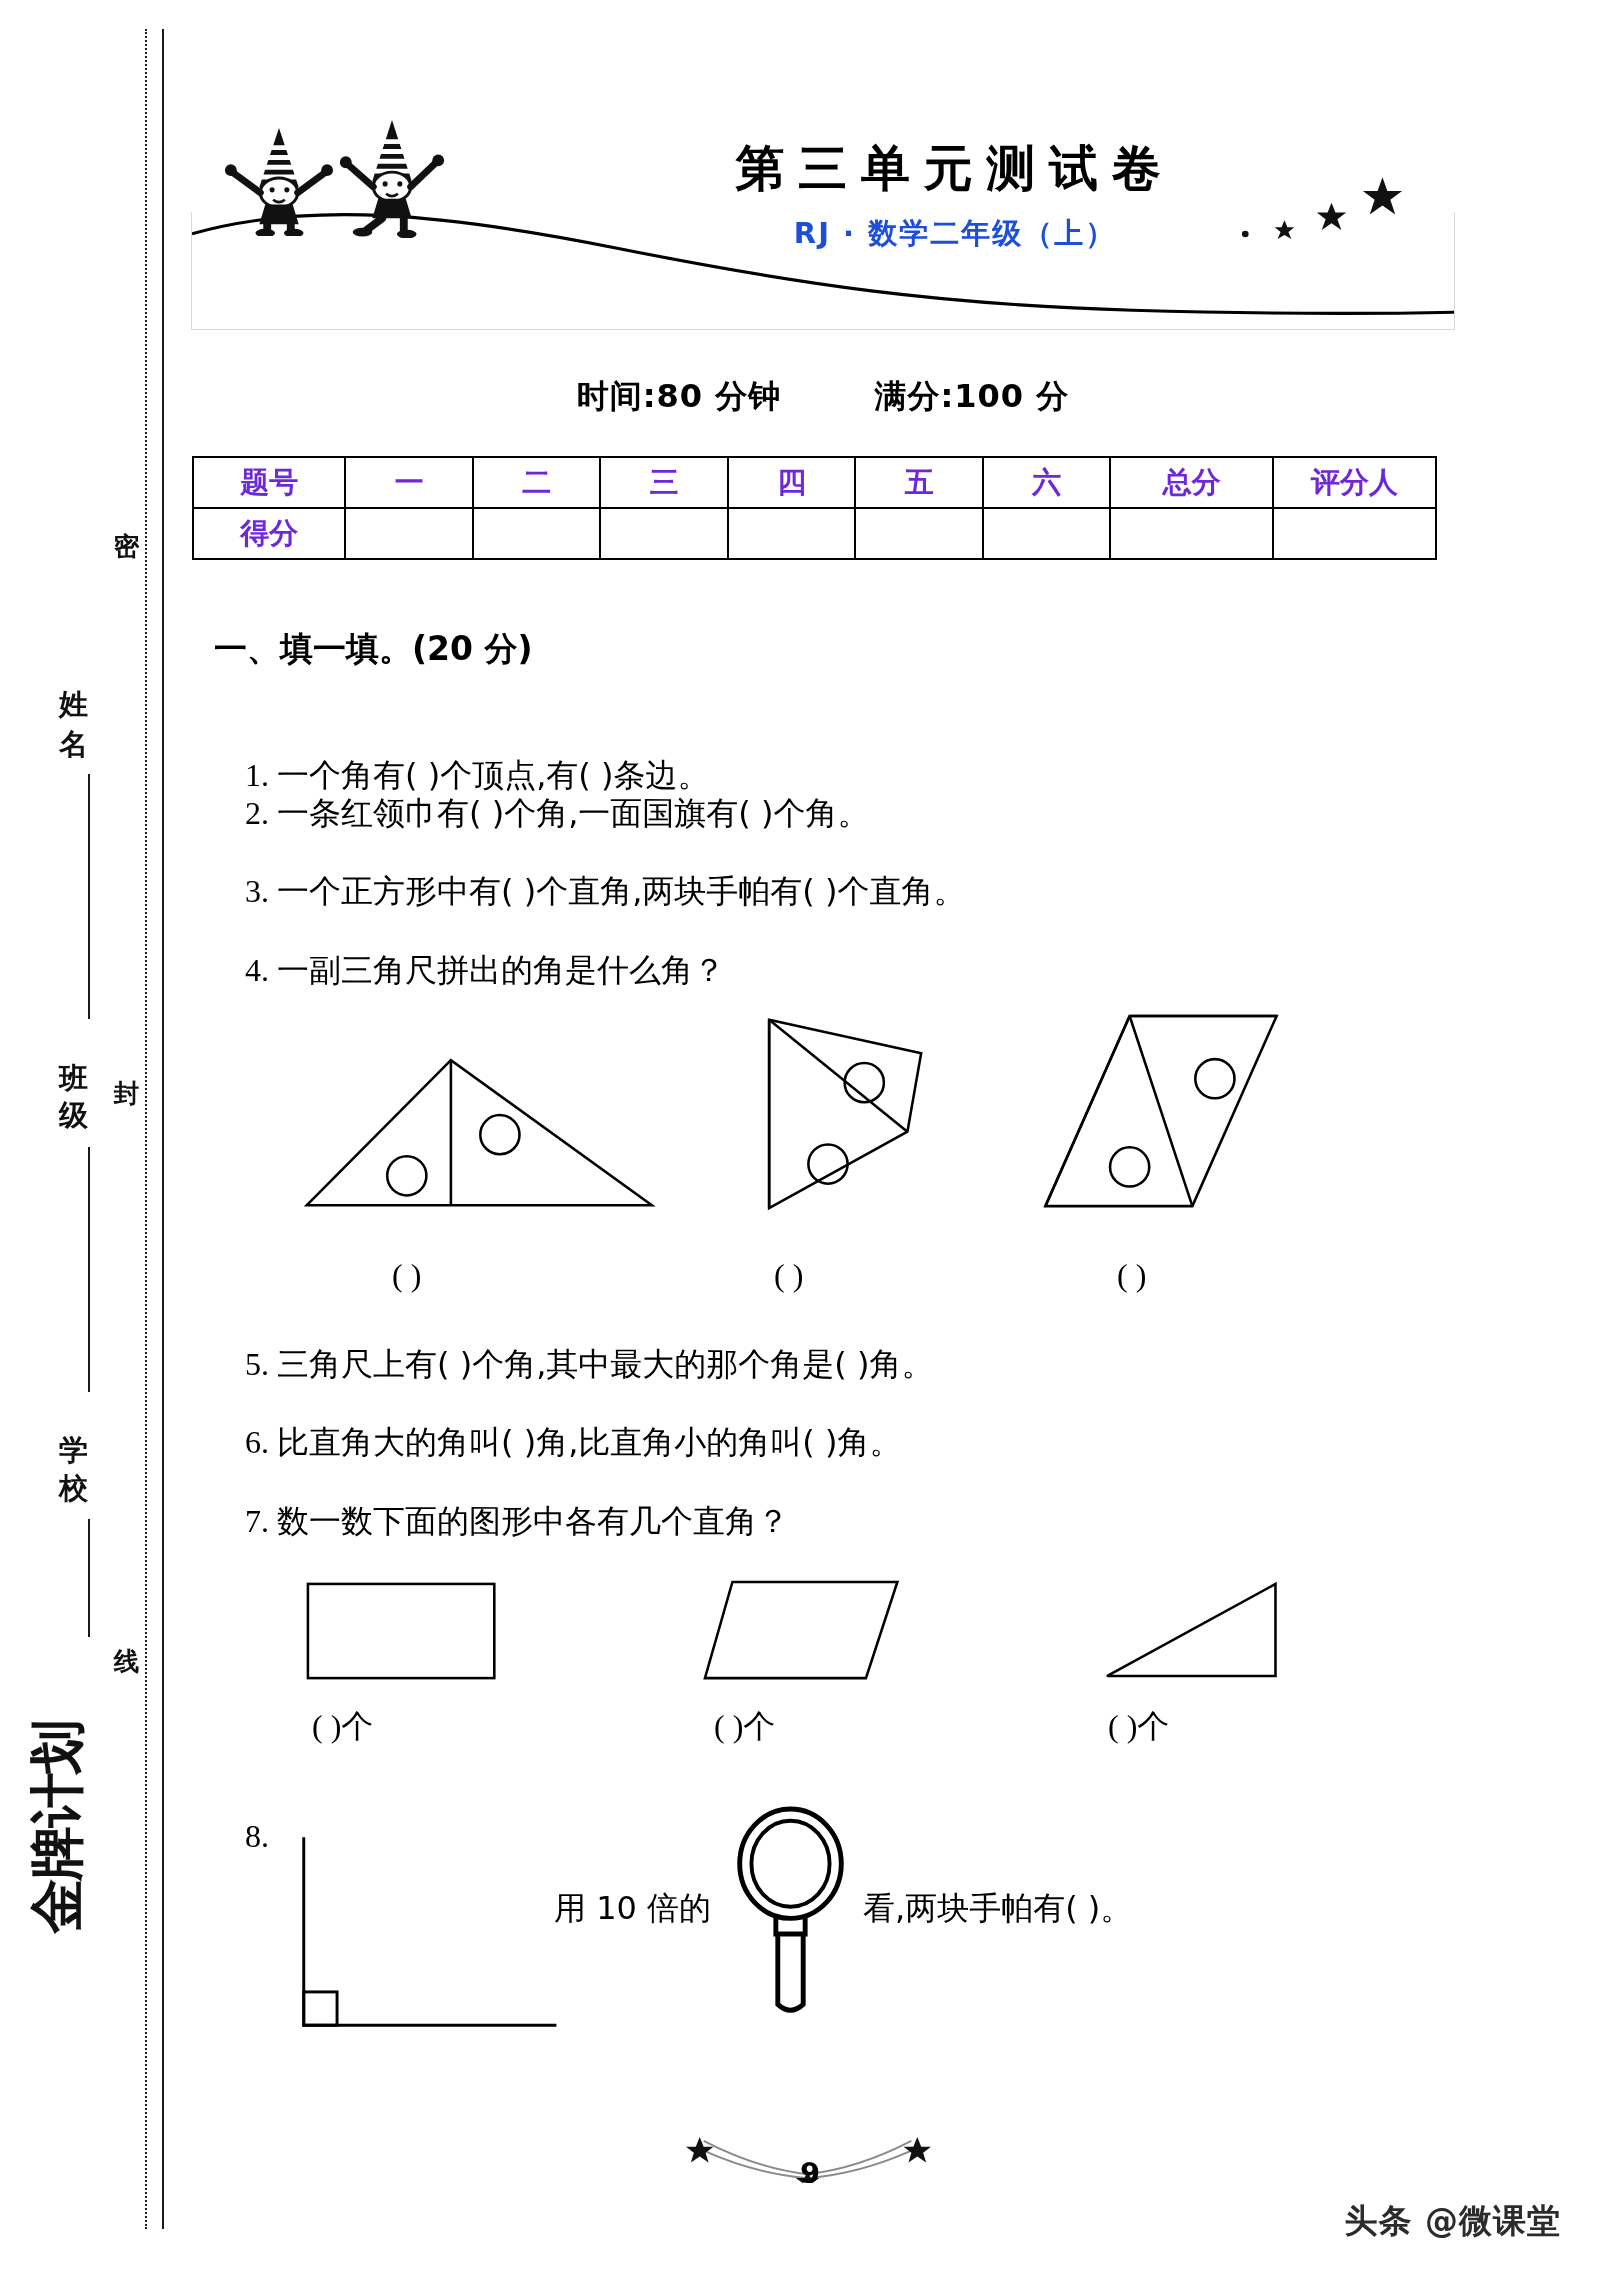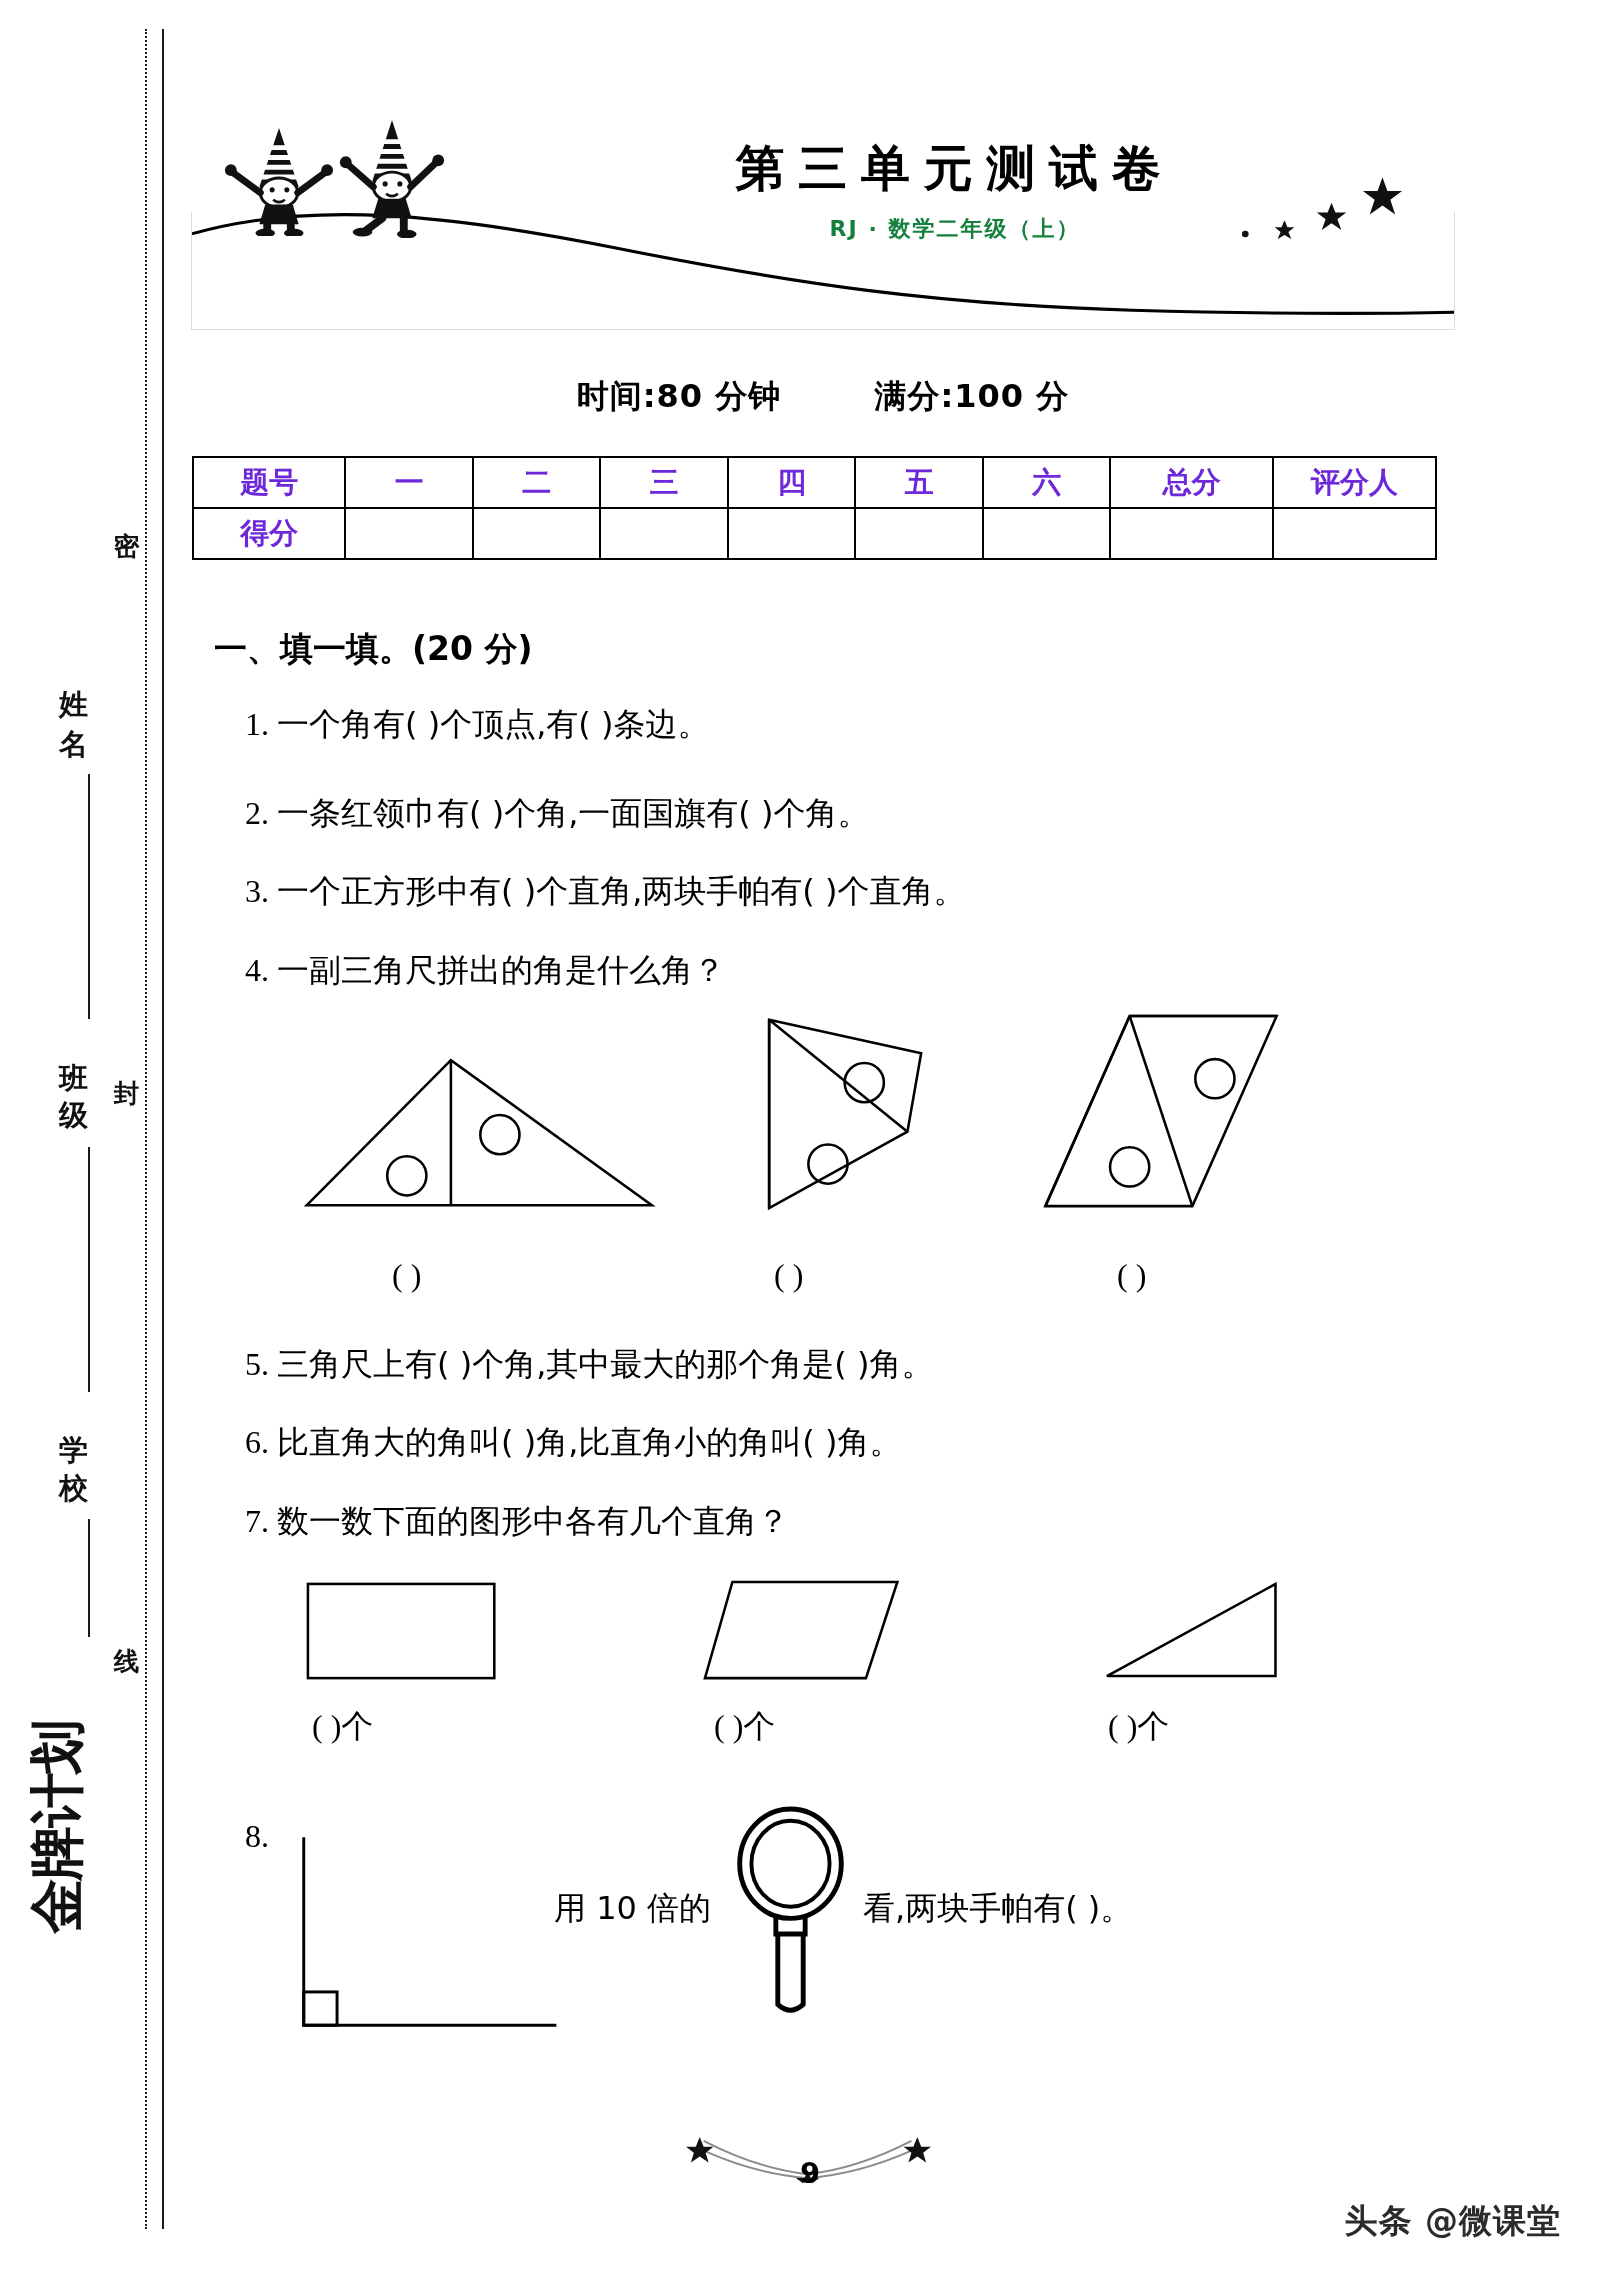--- a/index.html
+++ b/index.html
@@ -91,23 +91,23 @@
     color: #000;
     white-space: nowrap;
   }
   .paper-subtitle {
     position: absolute;
     left: 421px; top: 96px;
     width: 686px;
     text-align: center;
     font-family: "DejaVu Sans", sans-serif;
     font-weight: bold;
-    font-size: 22px;
+    font-size: 29px;
     letter-spacing: 2px;
-    color: #15803d;
+    color: #1d4ed8;
     white-space: nowrap;
   }
   .meta-line {
     position: absolute;
     left: 191px; top: 375px;
     width: 1264px;
     text-align: center;
     font-family: "DejaVu Sans", sans-serif;
     font-weight: bold;
     font-size: 32px;
@@ -291,21 +291,21 @@
       <td></td>
       <td></td>
       <td></td>
       <td></td>
     </tr>
   </tbody>
     </table>
 
   <div class="section-head" style="left:192px; top:627px;">一、填一填。(20 分)</div>
 
-  <div class="q" style="left:245px; top:703px;">
+  <div class="q" style="left:245px; top:754px;">
     <span>1.</span>
     <span class="cn">一个角有(        )个顶点,有(        )条边。</span>
   </div>
 
   <div class="q" style="left:245px; top:792px;">
     <span>2.</span>
     <span class="cn">一条红领巾有(        )个角,一面国旗有(        )个角。</span>
   </div>
 
   <div class="q" style="left:245px; top:870px;">

